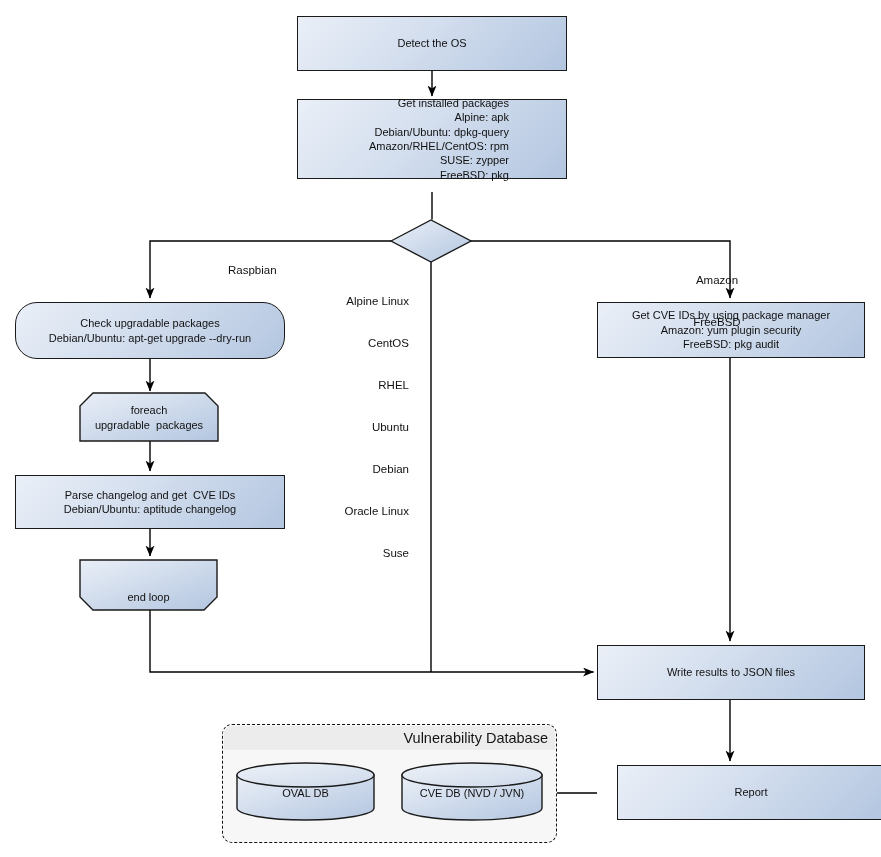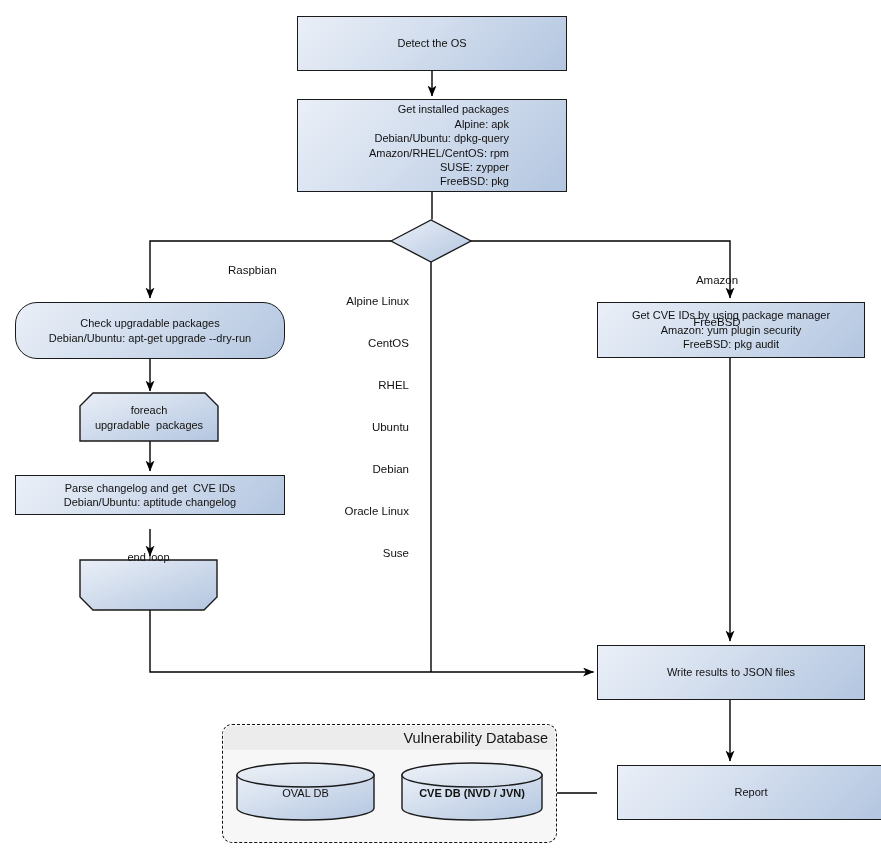--- a/index.html
+++ b/index.html
@@ -140,51 +140,51 @@
   </div>
 
   <svg class="layer" width="881" height="857" viewBox="0 0 881 857" style="pointer-events:none">
     <path d="M237,775 L237,808 A68.5,12 0 0 0 374,808 L374,775 Z" fill="url(#gNode)" stroke="#1a1a1a" stroke-width="1.4"></path>
     <ellipse cx="305.5" cy="775" rx="68.5" ry="12" fill="url(#gTop)" stroke="#1a1a1a" stroke-width="1.4"></ellipse>
     <path d="M402,775 L402,808 A70,12 0 0 0 542,808 L542,775 Z" fill="url(#gNode)" stroke="#1a1a1a" stroke-width="1.4"></path>
     <ellipse cx="472" cy="775" rx="70" ry="12" fill="url(#gTop)" stroke="#1a1a1a" stroke-width="1.4"></ellipse>
   </svg>
 
   <div class="cyl-label" style="left:237px; top:786px; width:137px;">OVAL DB</div>
-  <div class="cyl-label" style="left:402px; top:786px; width:140px;font-weight:bold;">CVE DB (NVD / JVN)</div>
+  <div class="cyl-label" style="left:402px; top:786px; width:140px;">CVE DB (NVD / JVN)</div>
 
   <div class="box" style="left:297px; top:16px; width:270px; height:55px;">
     <span class="line">Detect the OS</span>
   </div>
 
-  <div class="box align-right" style="left:297px; top:99px; width:270px; height:93px;">
+  <div class="box align-right" style="left:297px; top:99px; width:270px; height:80px;">
     <span class="line">Get installed packages</span>
     <span class="line">Alpine: apk</span>
     <span class="line">Debian/Ubuntu: dpkg-query</span>
     <span class="line">Amazon/RHEL/CentOS: rpm</span>
     <span class="line">SUSE: zypper</span>
     <span class="line">FreeBSD: pkg</span>
   </div>
 
   <div class="box" style="left:15px; top:302px; width:270px; height:57px;border-radius:22px;">
     <span class="line">Check upgradable packages</span>
     <span class="line">Debian/Ubuntu: apt-get upgrade --dry-run</span>
   </div>
 
   <div class="shape-label" style="left:80px; top:394px; width:138px; height:47px;">
     <span class="line">foreach</span>
     <span class="line">upgradable  packages</span>
   </div>
 
-  <div class="box" style="left:15px; top:475px; width:270px; height:40px;text-align:center;">
+  <div class="box" style="left:15px; top:475px; width:270px; height:54px;text-align:center;">
     <span class="line">Parse changelog and get  CVE IDs</span>
     <span class="line">Debian/Ubuntu: aptitude changelog</span>
   </div>
 
-  <div class="shape-label" style="left:80px; top:532px; width:137px; height:50px;">
+  <div class="shape-label" style="left:80px; top:572px; width:137px; height:50px;">
     <span class="line">end loop</span>
   </div>
 
   <div class="box" style="left:597px; top:645px; width:268px; height:55px;">
     <span class="line">Write results to JSON files</span>
   </div>
 
   <div class="box" style="left:597px; top:302px; width:268px; height:56px;">
     <span class="line">Get CVE IDs by using package manager</span>
     <span class="line">Amazon: yum plugin security</span>

